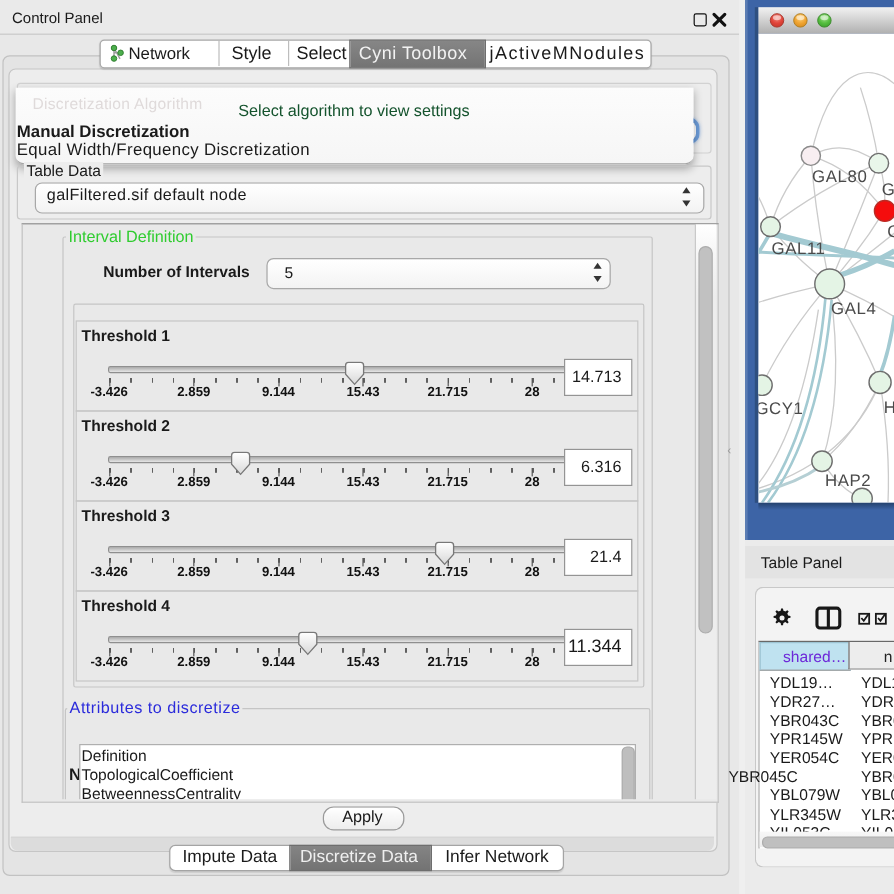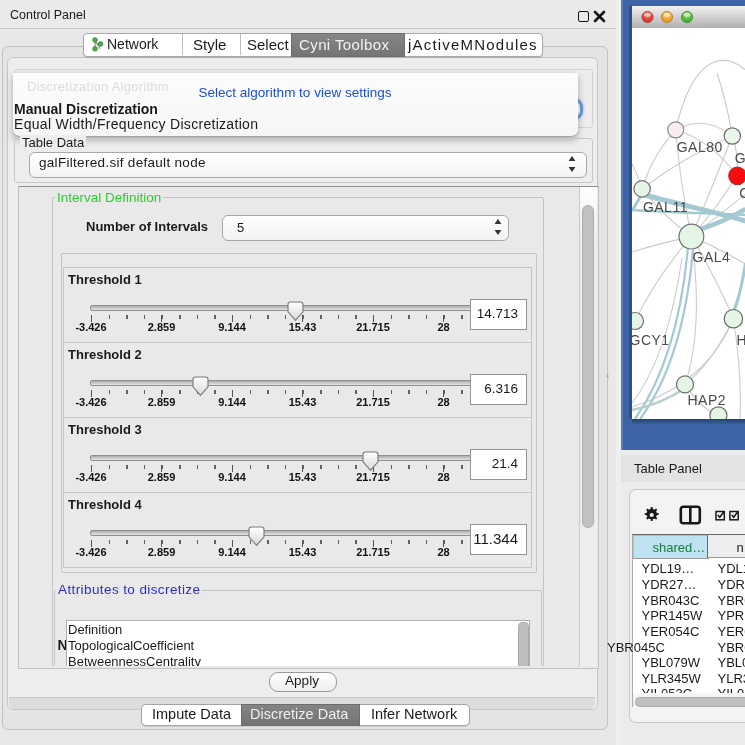--- a/index.html
+++ b/index.html
@@ -30,21 +30,21 @@
 </svg>
 <div class="t" style="left:107px;top:36px;font-size:14px;line-height:17px;">Network</div>
 <div class="t" style="left:193px;top:36px;font-size:15px;line-height:17px;">Style</div>
 <div class="t" style="left:247px;top:36px;font-size:15px;line-height:17px;">Select</div>
 <div class="t" style="left:299px;top:36px;color:#F2F2F2;font-size:15px;line-height:17px;letter-spacing:0.4px;">Cyni Toolbox</div>
 <div class="t" style="left:408px;top:36px;font-size:15px;line-height:17px;letter-spacing:1.2px;">jActiveMNodules</div>
 <div class="a" style="left:14px;top:69px;width:577px;height:57px;border:1px solid #D2D2D2;border-radius:3px;"></div>
 <div class="a" style="left:568px;top:98px;width:12px;height:16px;background:#FFF;border:3px solid #6B9BD8;border-radius:0 9px 9px 0;border-left:none;box-shadow:0 0 3px rgba(110,155,216,0.8);"></div>
 <div class="a" style="left:12.5px;top:73px;width:565px;height:62.5px;background:linear-gradient(#FCFCFC,#F6F6F6);border-radius:0 0 7px 7px;border-bottom:1px solid #A5A5A5;box-shadow:0 3px 7px rgba(0,0,0,0.30);"></div>
 <div class="t" style="left:27px;top:78.5px;color:#DFDADA;letter-spacing:0.25px;">Discretization Algorithm</div>
-<div class="t" style="left:12.5px;top:84.5px;width:565px;text-align:center;color:#1d4ed8;font-size:13.5px;">Select algorithm to view settings</div>
+<div class="t" style="left:12.5px;top:84.5px;width:565px;text-align:center;color:#14532d;font-size:13.5px;">Select algorithm to view settings</div>
 <div class="t" style="left:14px;top:100.7px;font-size:14px;line-height:16px;"><b>Manual Discretization</b></div>
 <div class="t" style="left:14px;top:115.6px;font-size:14px;letter-spacing:0.3px;line-height:16px;">Equal Width/Frequency Discretization</div>
 <div class="a" style="left:14px;top:137.5px;width:577px;height:43.5px;border:1px solid #C8C8C8;border-radius:3px;"></div>
 <div class="t" style="left:20px;top:135px;background:#EDEDED;padding:0 2px;">Table Data</div>
 <div class="a" style="left:29px;top:152px;width:555.5px;height:23.5px;background:linear-gradient(#FFFFFF,#F3F3F3);border:1px solid #A8A8A8;border-radius:6px;"></div>
 <div class="t" style="left:39px;top:155px;font-size:13.5px;letter-spacing:0.3px;">galFiltered.sif default node</div>
 <svg class="a" style="left:567px;top:155px" width="10" height="18" viewBox="0 0 10 18">
 <path d="M5 1 L8.4 6 L1.6 6 Z" fill="#333"></path>
     <path d="M5 17 L8.4 12 L1.6 12 Z" fill="#333"></path>
   </svg>
@@ -272,21 +272,21 @@
 <line x1="47.3" y1="1.8" x2="47.3" y2="18.3" stroke="#181818" stroke-width="2.6"></line>
 <g stroke="#181818" fill="none" stroke-width="1.5">
 <rect x="73" y="6.5" width="8.3" height="8.3"></rect>
 <path d="M74.8 10 l2 2.3 l4 -5.6"></path>
 <rect x="86.9" y="6.5" width="8.3" height="8.3"></rect>
 <path d="M88.7 10 l2 2.3 l4 -5.6"></path>
 </g>
 </svg>
 <div class="a" style="left:632px;top:533.5px;width:113px;height:172px;background:#FFF;border-top:1.5px solid #686868;border-left:1px solid #ABABAB;"></div>
 <div class="a" style="left:632.5px;top:535px;width:74px;height:22px;background:#BFE2F0;border:1px solid #9CC3D2;border-bottom:1px solid #9A9A9A;"></div>
-<div class="t" style="left:652.5px;top:540px;color:#15803d;">shared…</div>
+<div class="t" style="left:652.5px;top:540px;color:#6d28d9;">shared…</div>
 <div class="a" style="left:706.5px;top:535px;width:38.5px;height:22px;background:#EDEDED;border-bottom:1px solid #9A9A9A;border-left:1.5px solid #6A6A6A;"></div>
 <div class="t" style="left:736.5px;top:540px;color:#222;">n</div>
 <div class="t" style="left:641.5px;top:561.3px;">YDL19…</div>
 <div class="t" style="left:717.5px;top:561.3px;">YDL1</div>
 <div class="t" style="left:641.5px;top:576.9399999999999px;">YDR27…</div>
 <div class="t" style="left:717.5px;top:576.9399999999999px;">YDR2</div>
 <div class="t" style="left:641.5px;top:592.5799999999999px;">YBR043C</div>
 <div class="t" style="left:717.5px;top:592.5799999999999px;">YBR0</div>
 <div class="t" style="left:641.5px;top:608.2199999999999px;">YPR145W</div>
 <div class="t" style="left:717.5px;top:608.2199999999999px;">YPR1</div>

